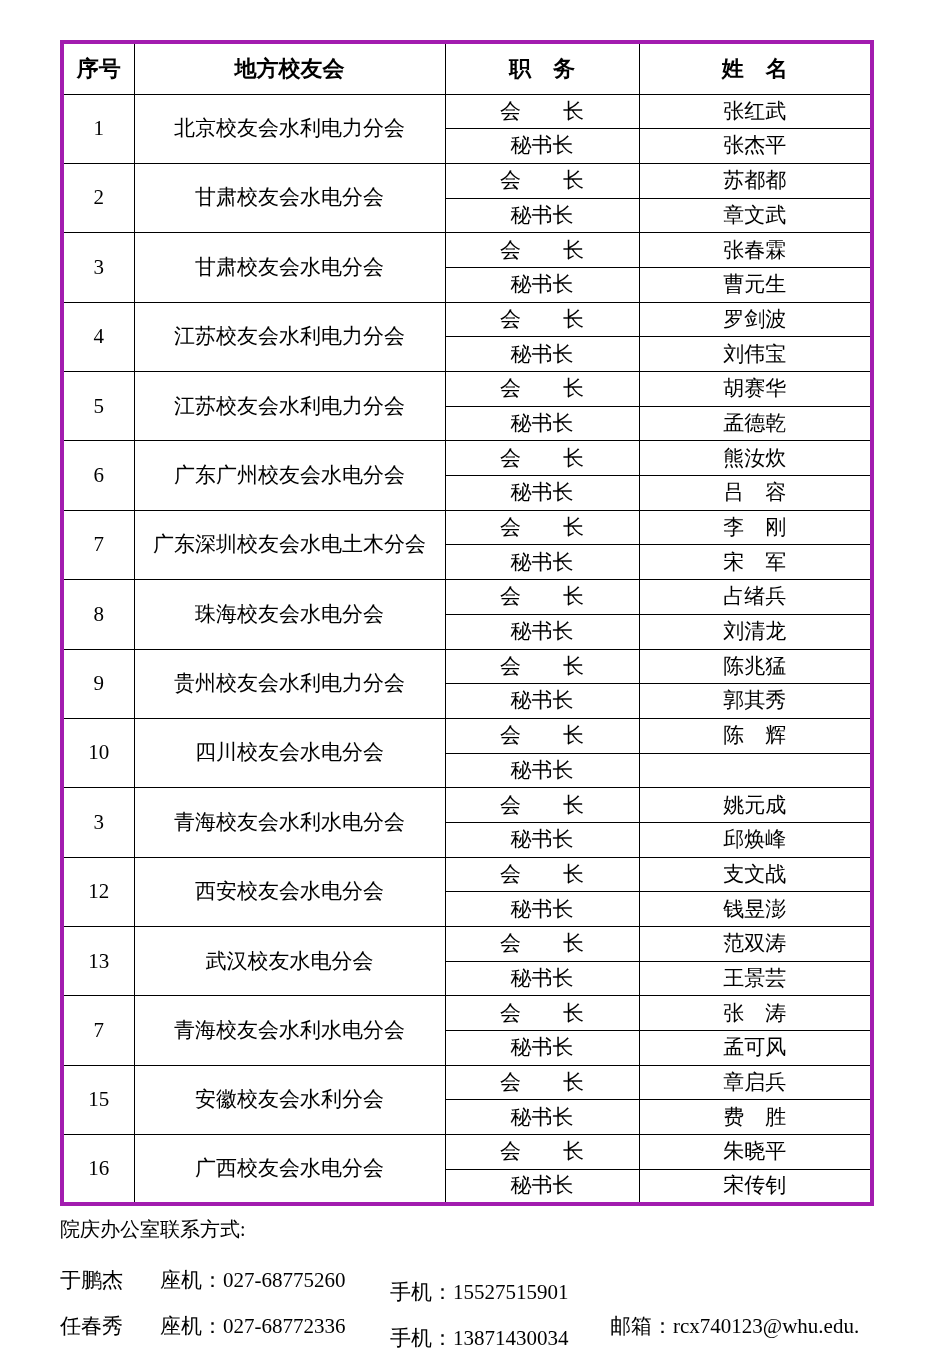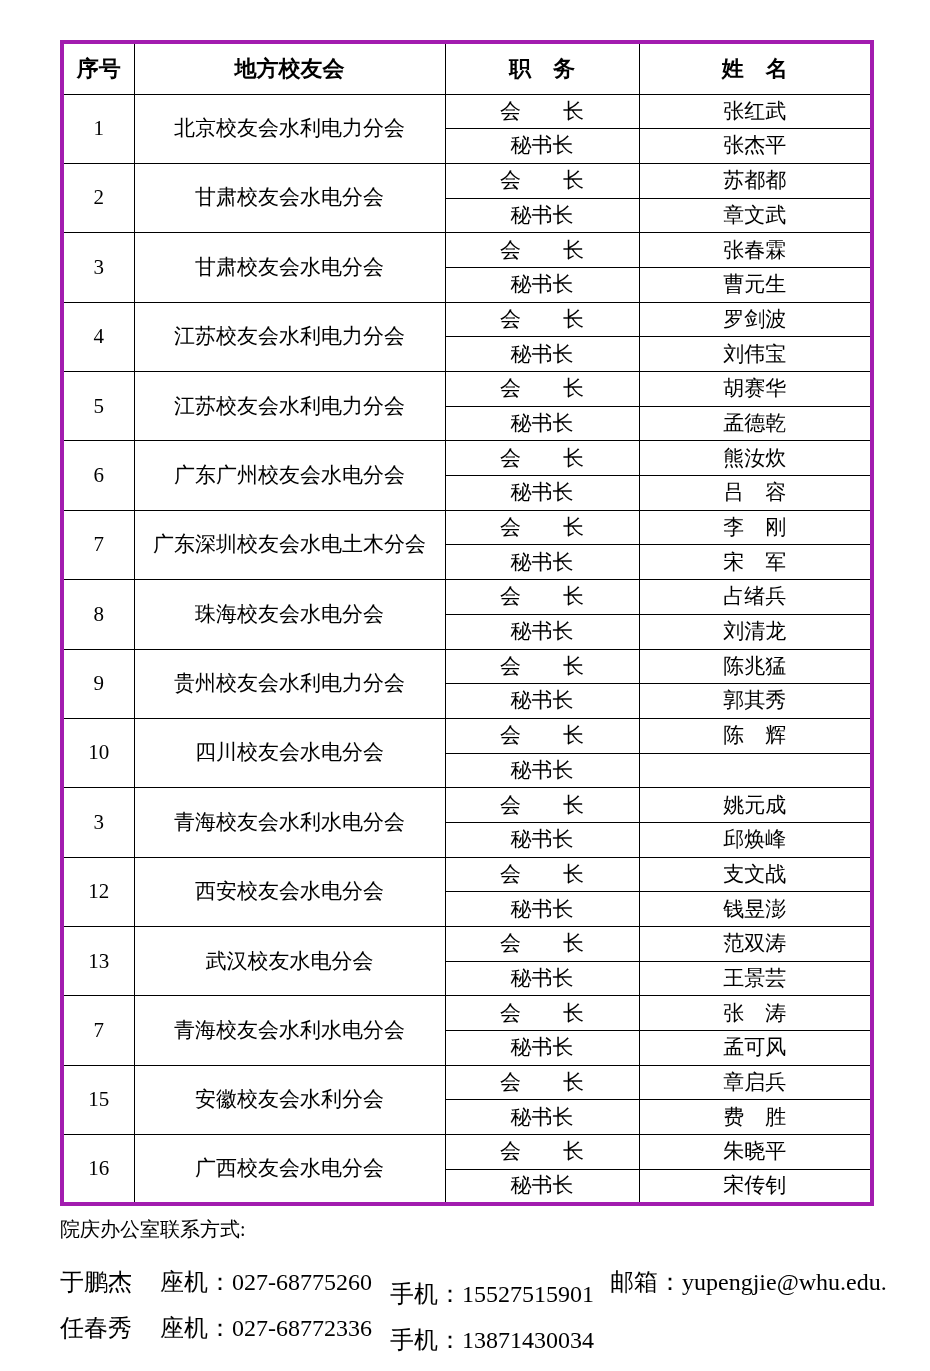--- a/index.html
+++ b/index.html
@@ -47,21 +47,21 @@
     font-size: 20px;
   }
   .contacts {
     position: absolute;
     left: 60px; top: 1258px;
     width: 870px;
   }
   .contact-row {
     position: relative;
     height: 46px;
-    font-size: 24px;
+    font-size: 21px;
   }
   .contact-row .c-name2   { position: absolute; left: 0; top: 8px; }
   .contact-row .c-land    { position: absolute; left: 100px; top: 8px; }
   .contact-row .c-mobile  { position: absolute; left: 330px; top: 20px; }
   .contact-row .c-email   { position: absolute; left: 550px; top: 8px; white-space: nowrap; }
 </style>
 </head>
 <body>
 
 <div class="page">
@@ -260,23 +260,23 @@
   </tbody>
   </table>
 
   <div class="footer-title">院庆办公室联系方式:</div>
 
   <div class="contacts" id="contacts">
     <div class="contact-row">
       <span class="c-name2">于鹏杰</span>
       <span class="c-land"><span>座机：</span><span>027-68775260</span></span>
       <span class="c-mobile"><span>手机：</span><span>15527515901</span></span>
-      <span class="c-email"><span>邮箱：</span><span>yupengjie@whu.edu.</span></span>
     </div>
 
     <div class="contact-row">
       <span class="c-name2">任春秀</span>
       <span class="c-land"><span>座机：</span><span>027-68772336</span></span>
       <span class="c-mobile"><span>手机：</span><span>13871430034</span></span>
+      <span class="c-email"><span>邮箱：</span><span>rcx740123@whu.edu.</span></span>
     </div>
   </div>
 
 </div>
 
 </body></html>

